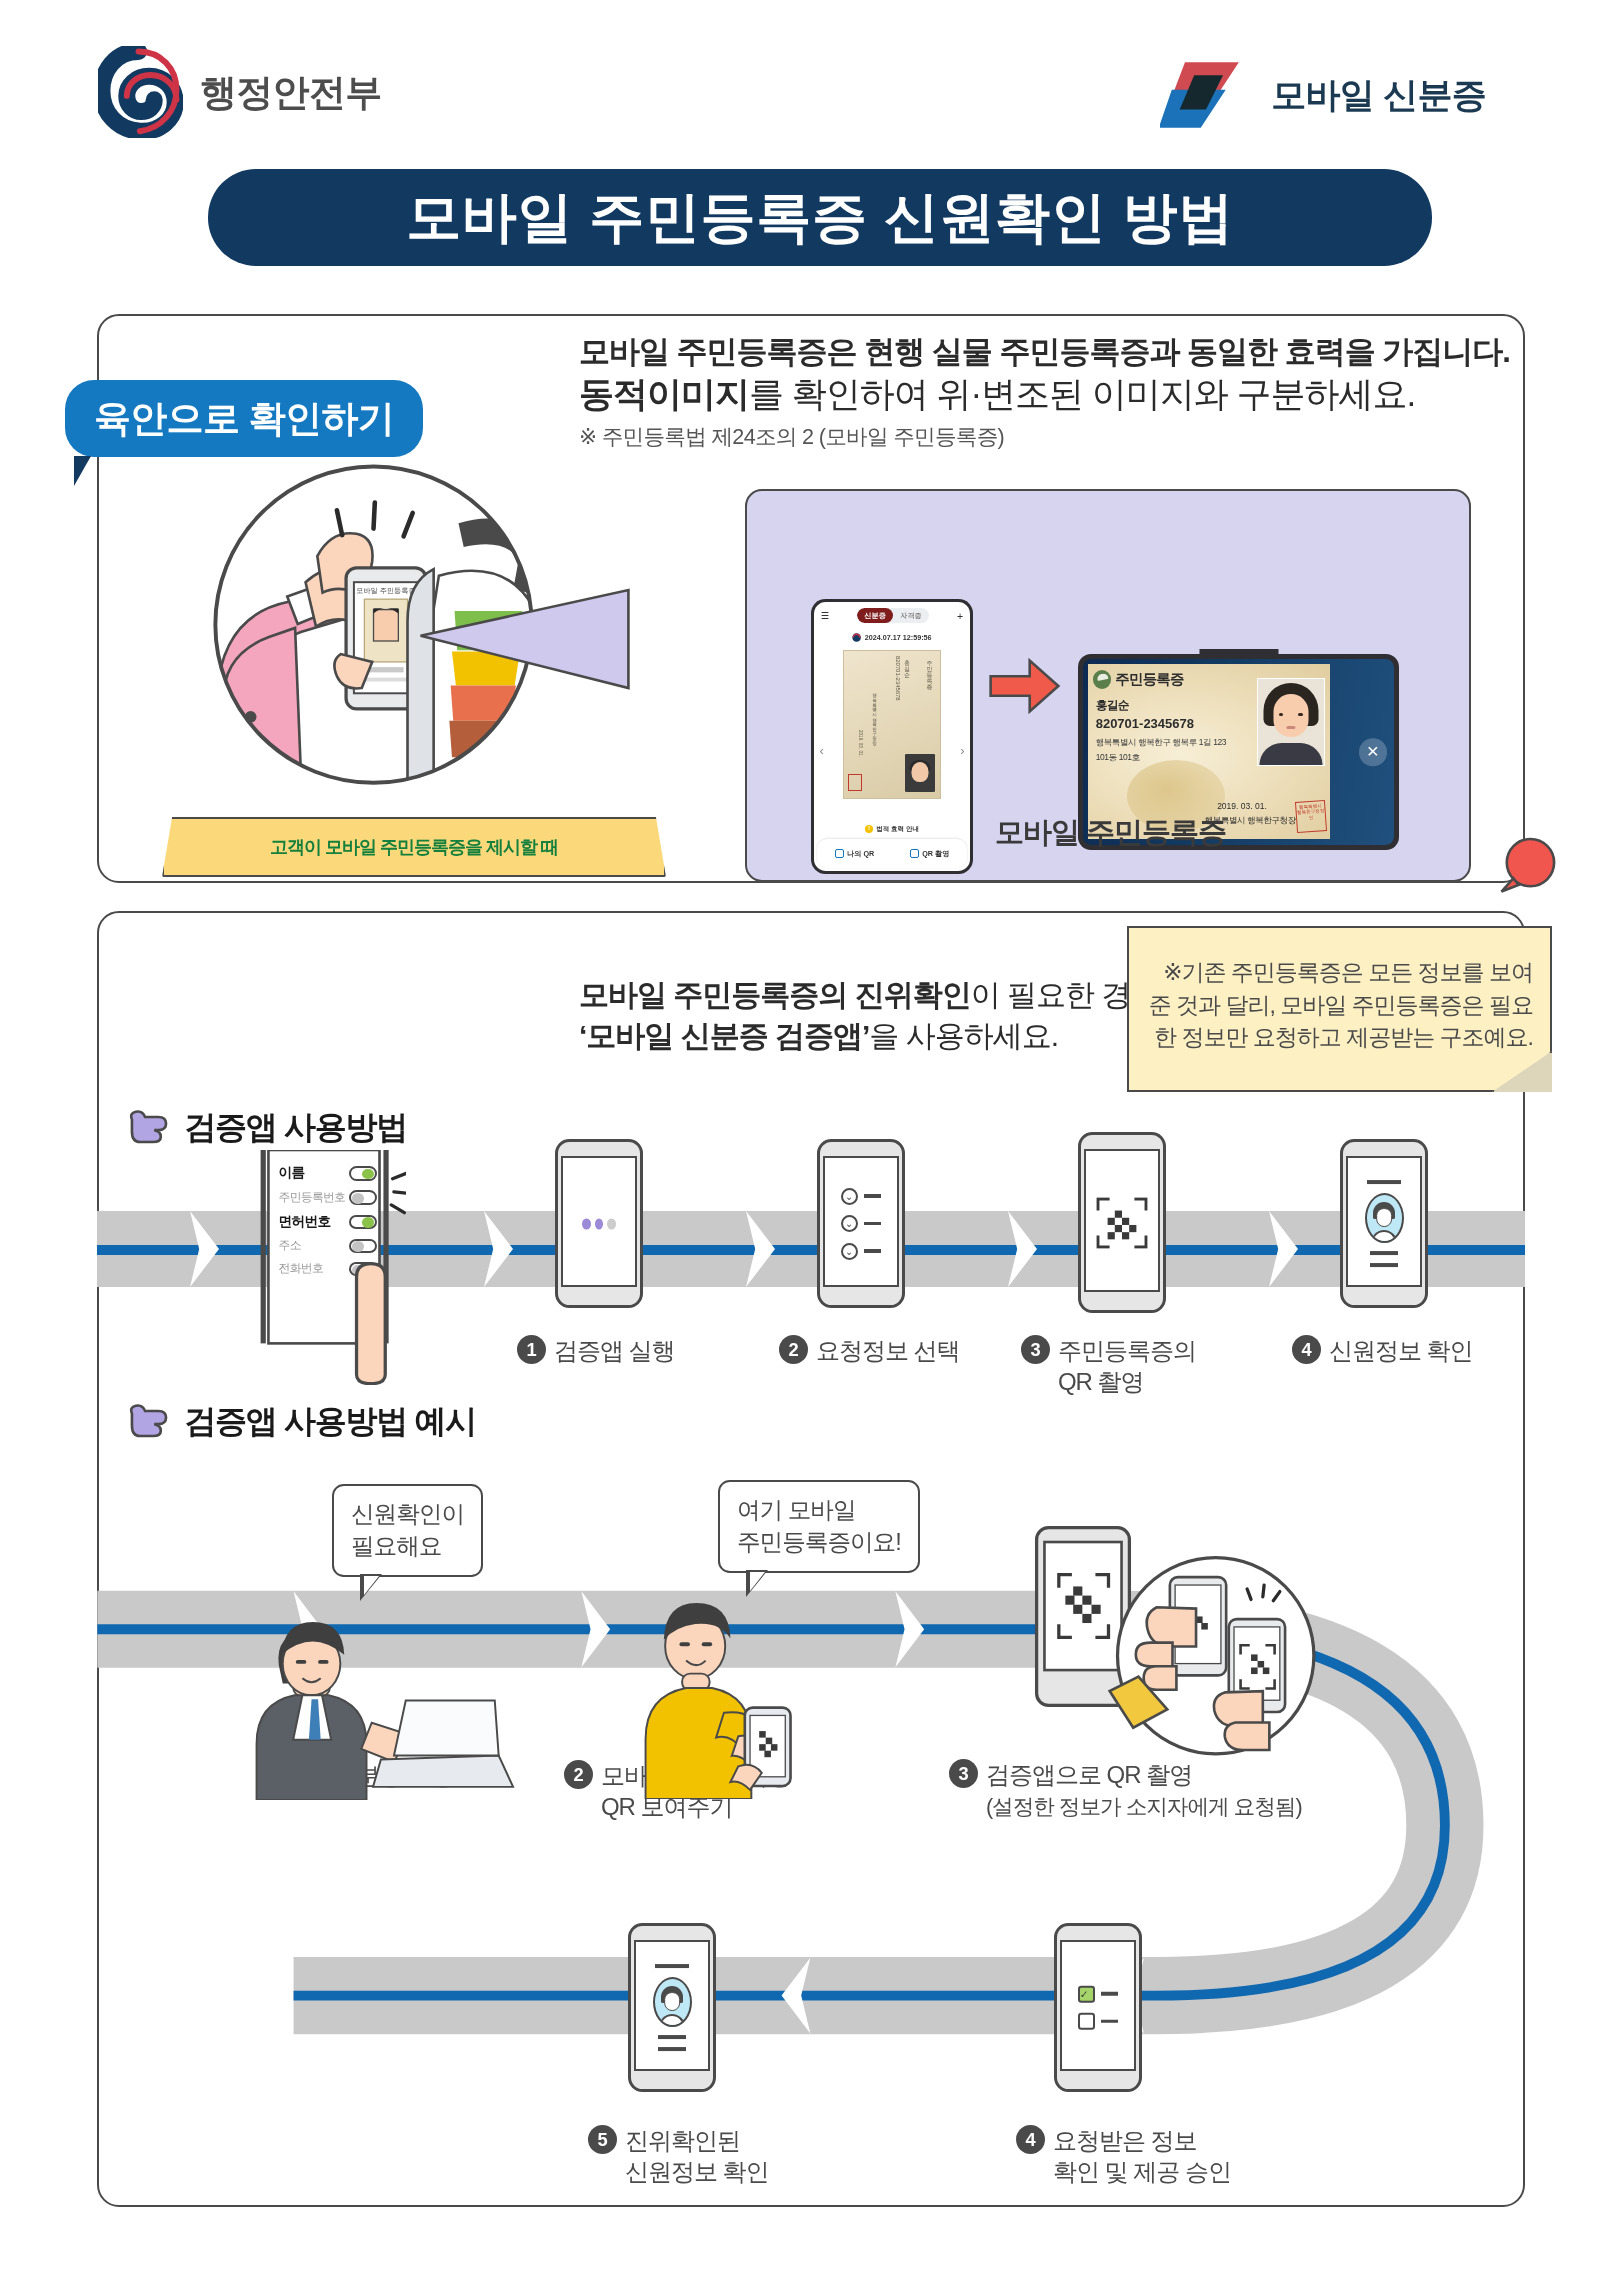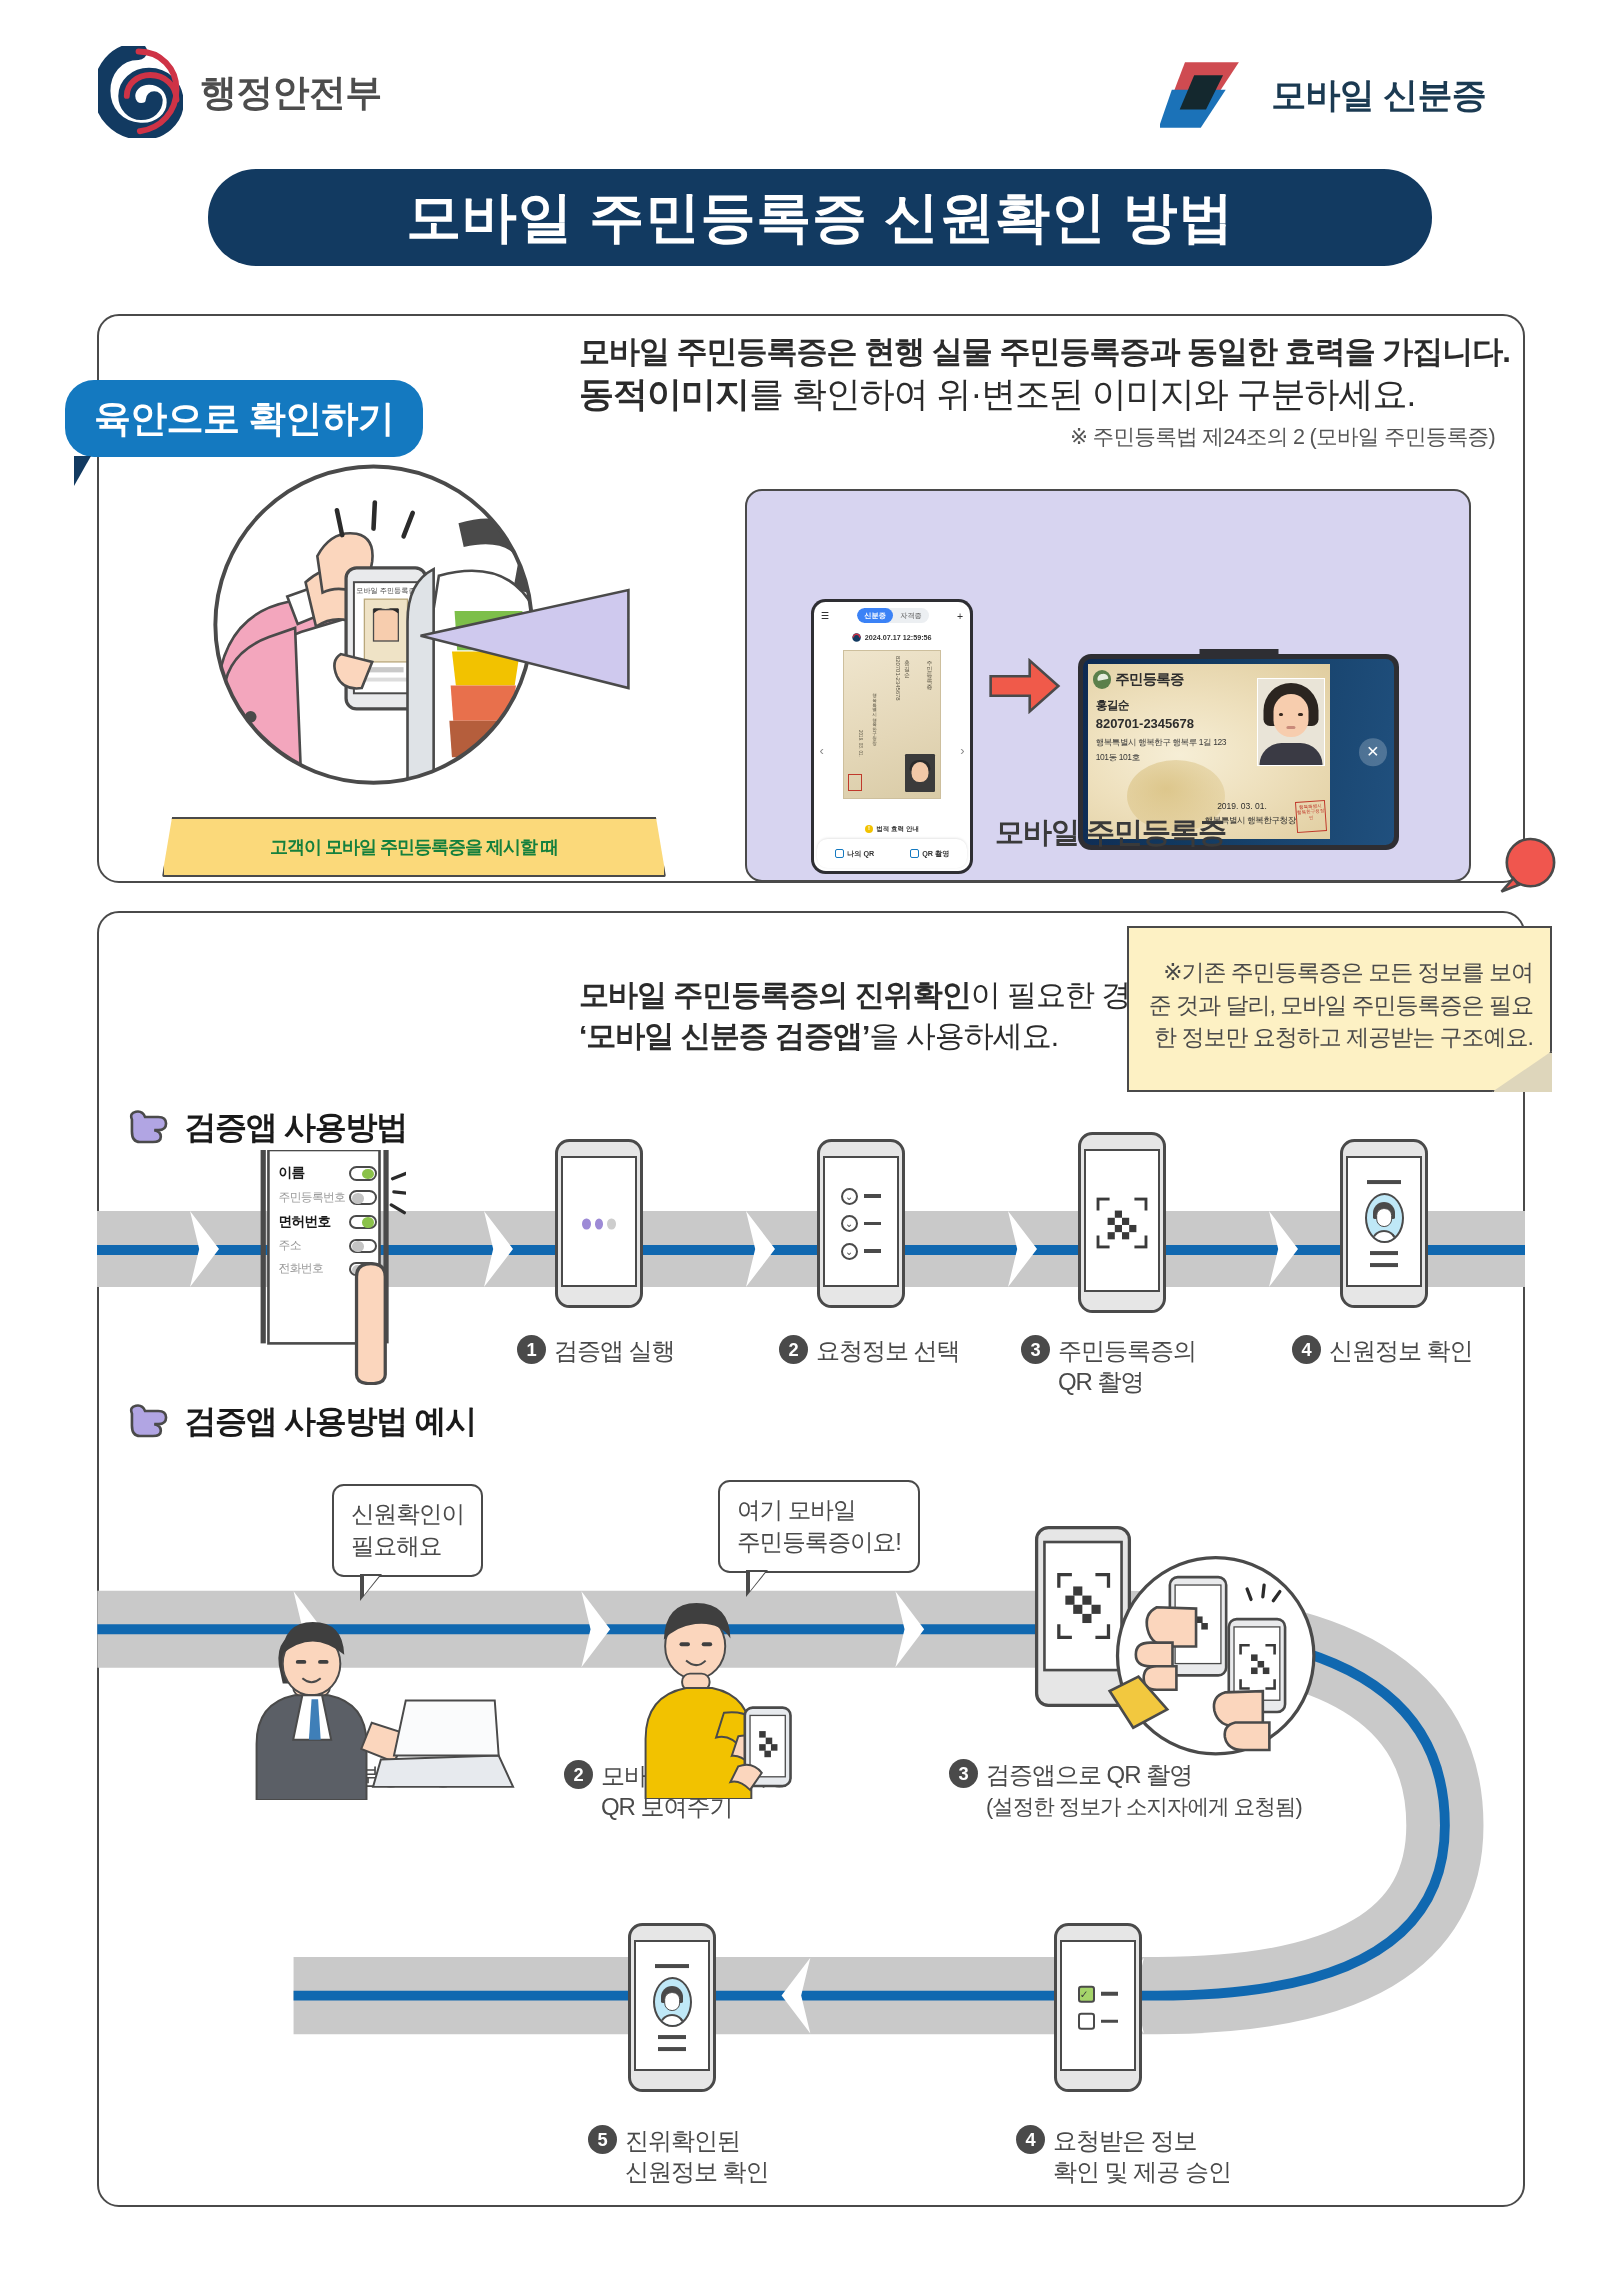--- a/index.html
+++ b/index.html
@@ -59,21 +59,21 @@
     border-bottom: 30px solid transparent;
   }
   .pill-1 { left: 65px; top: 380px; }
   .pill-2 { left: 65px; top: 968px; }
 
   
   .s1-text { position: absolute; left: 579px; top: 332px; width: 916px; }
   .s1-line1 { font-size: 31px; font-weight: bold; color: #2b2b2b; letter-spacing: -1px; line-height: 1.28; white-space: nowrap;}
   .s1-line2 { font-size: 35px; color: #2b2b2b; letter-spacing: -1px; line-height: 1.28; white-space: nowrap;}
   .s1-line2 b { font-weight: bold; }
-  .s1-note { font-size: 21.6px; color: #555; letter-spacing: -0.7px; margin-top: 5.2px; white-space: nowrap; text-align: right;}
+  .s1-note { font-size: 21.6px; color: #555; letter-spacing: -0.7px; margin-top: 5.2px; white-space: nowrap;}
 
   
   .illus1 { position: absolute; left: 177px; top: 458px; width: 478px; height: 366px; }
   .yellow-banner {
     position: absolute; left: 162px; top: 817px;
     width: 504px; height: 60px;
     background: #fbd97a; border: 2px solid #4a4a4a;
     border-radius: 10.5px 10.5px 2.6px 2.6px;
     clip-path: polygon(2% 0, 98% 0, 100% 100%, 0% 100%);
     display: flex; align-items: center; justify-content: center;
@@ -95,21 +95,21 @@
   
   .phoneA {
     position: absolute; left: 811px; top: 599px;
     width: 162px; height: 275px;
     background: #2e2e33; border-radius: 14.4px; padding: 3.3px;
   }
   .phoneA-screen { width: 100%; height: 100%; background: #fff; border-radius: 11.8px; overflow: hidden; position: relative; }
   .pa-top { display:flex; align-items:center; justify-content: space-between; padding: 5.9px 6.5px 2.6px; }
   .pa-tabs { display:flex; background:#eceff2; border-radius: 9.2px; overflow:hidden; }
   .pa-tab { font-size:7.2px; padding: 2.6px 7.2px; color:#555; }
-  .pa-tab.on { background:#3b82f6; color:#fff; font-weight:bold; border-radius:9.2px;}
+  .pa-tab.on { background:#7f1d1d; color:#fff; font-weight:bold; border-radius:9.2px;}
   .pa-ham { font-size:9.2px; color:#333; }
   .pa-plus { font-size:10.5px; color:#333; }
   .pa-date { display:flex; align-items:center; gap:3.3px; justify-content:center; margin-top:7.2px; }
   .pa-date .t { font-size:7.2px; font-weight:bold; color:#333; }
   .pa-card {
     margin: 7.2px auto 0; width: 98px; height: 149px;
     background: linear-gradient(160deg,#efe5cd,#e4d7b8 55%,#d9cba6);
     border:0.7px solid #cdbf9d; position:relative; overflow:hidden;
   }
   .pa-card-rot { position:absolute; inset:0; }

